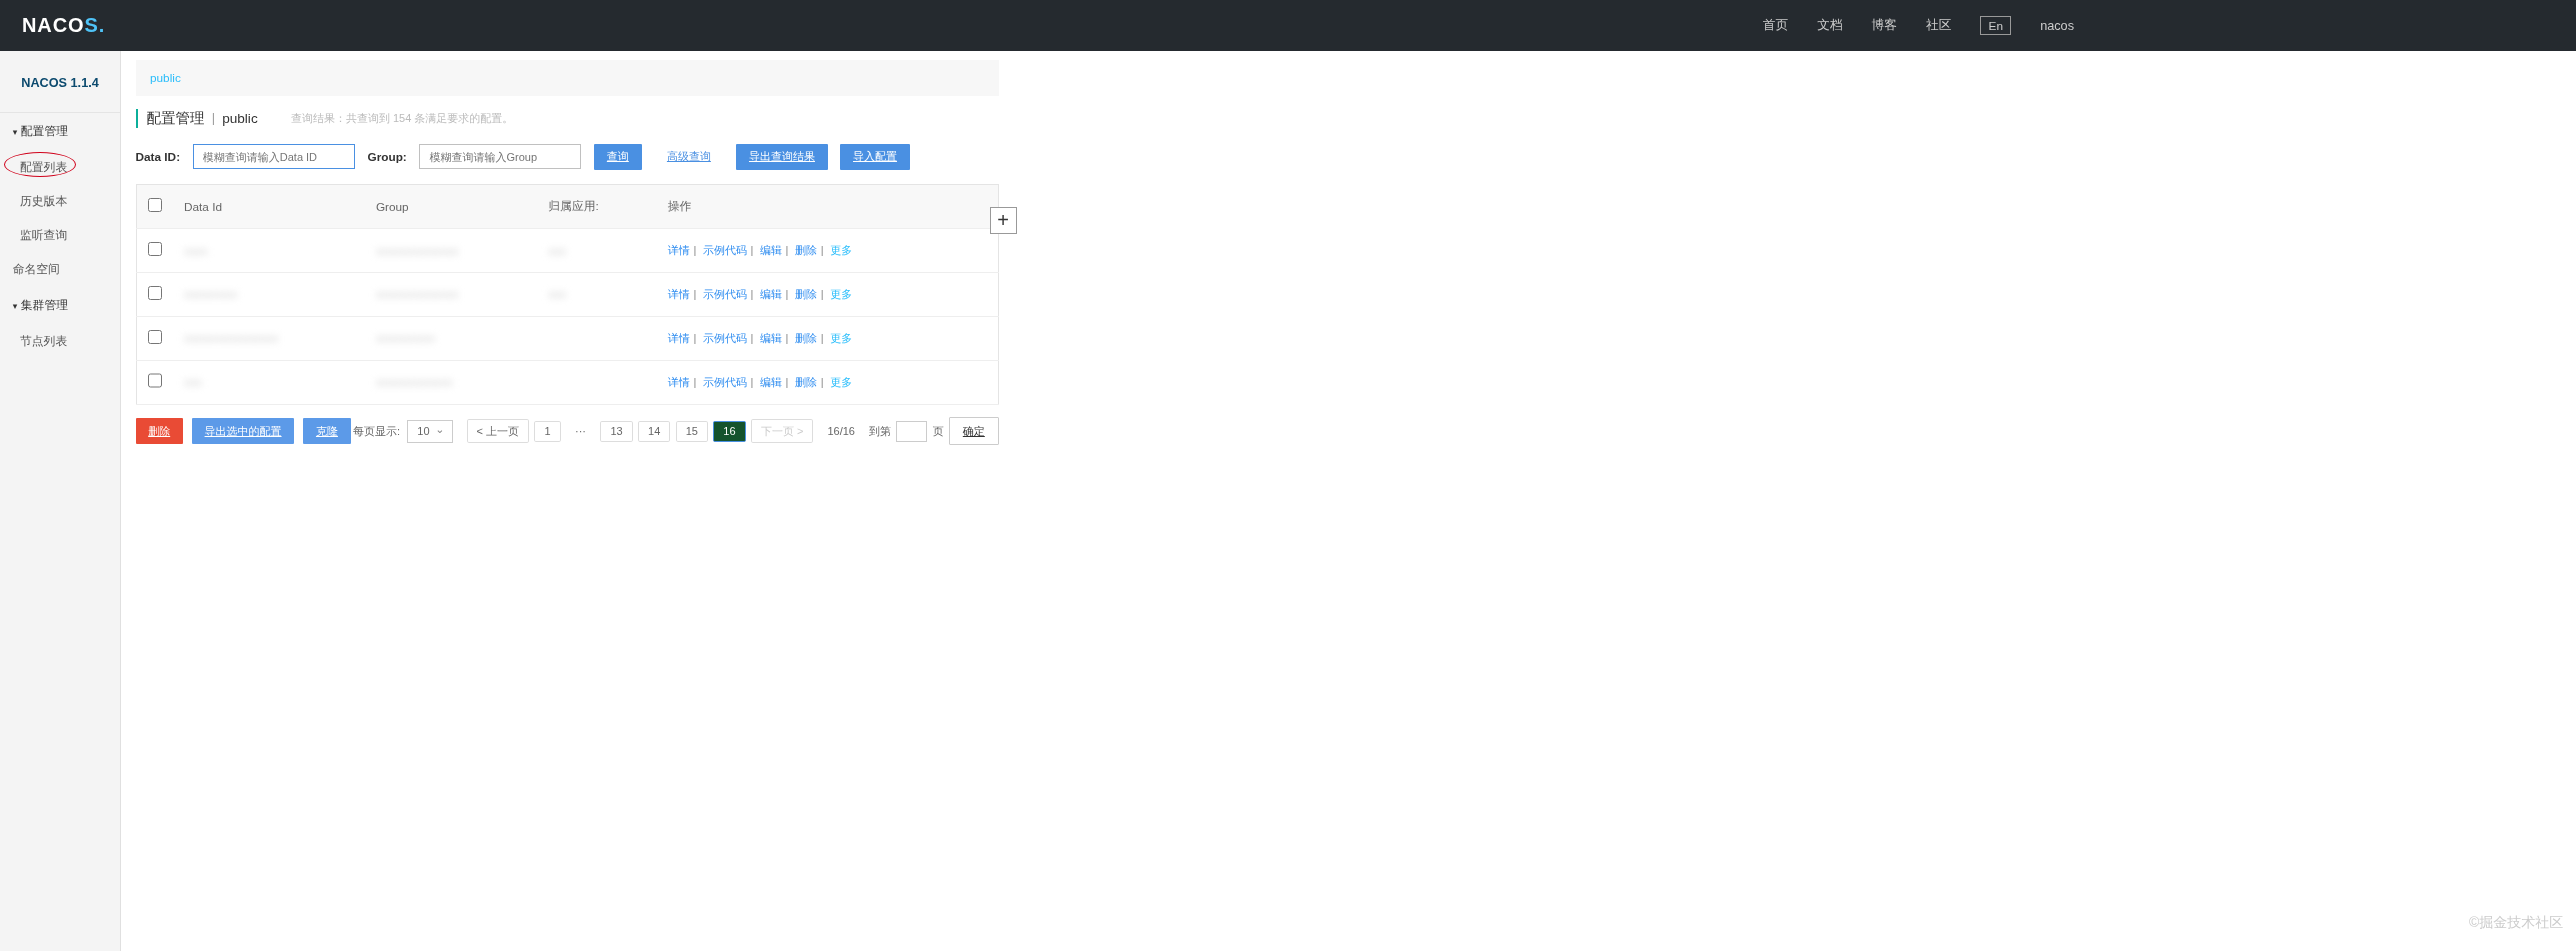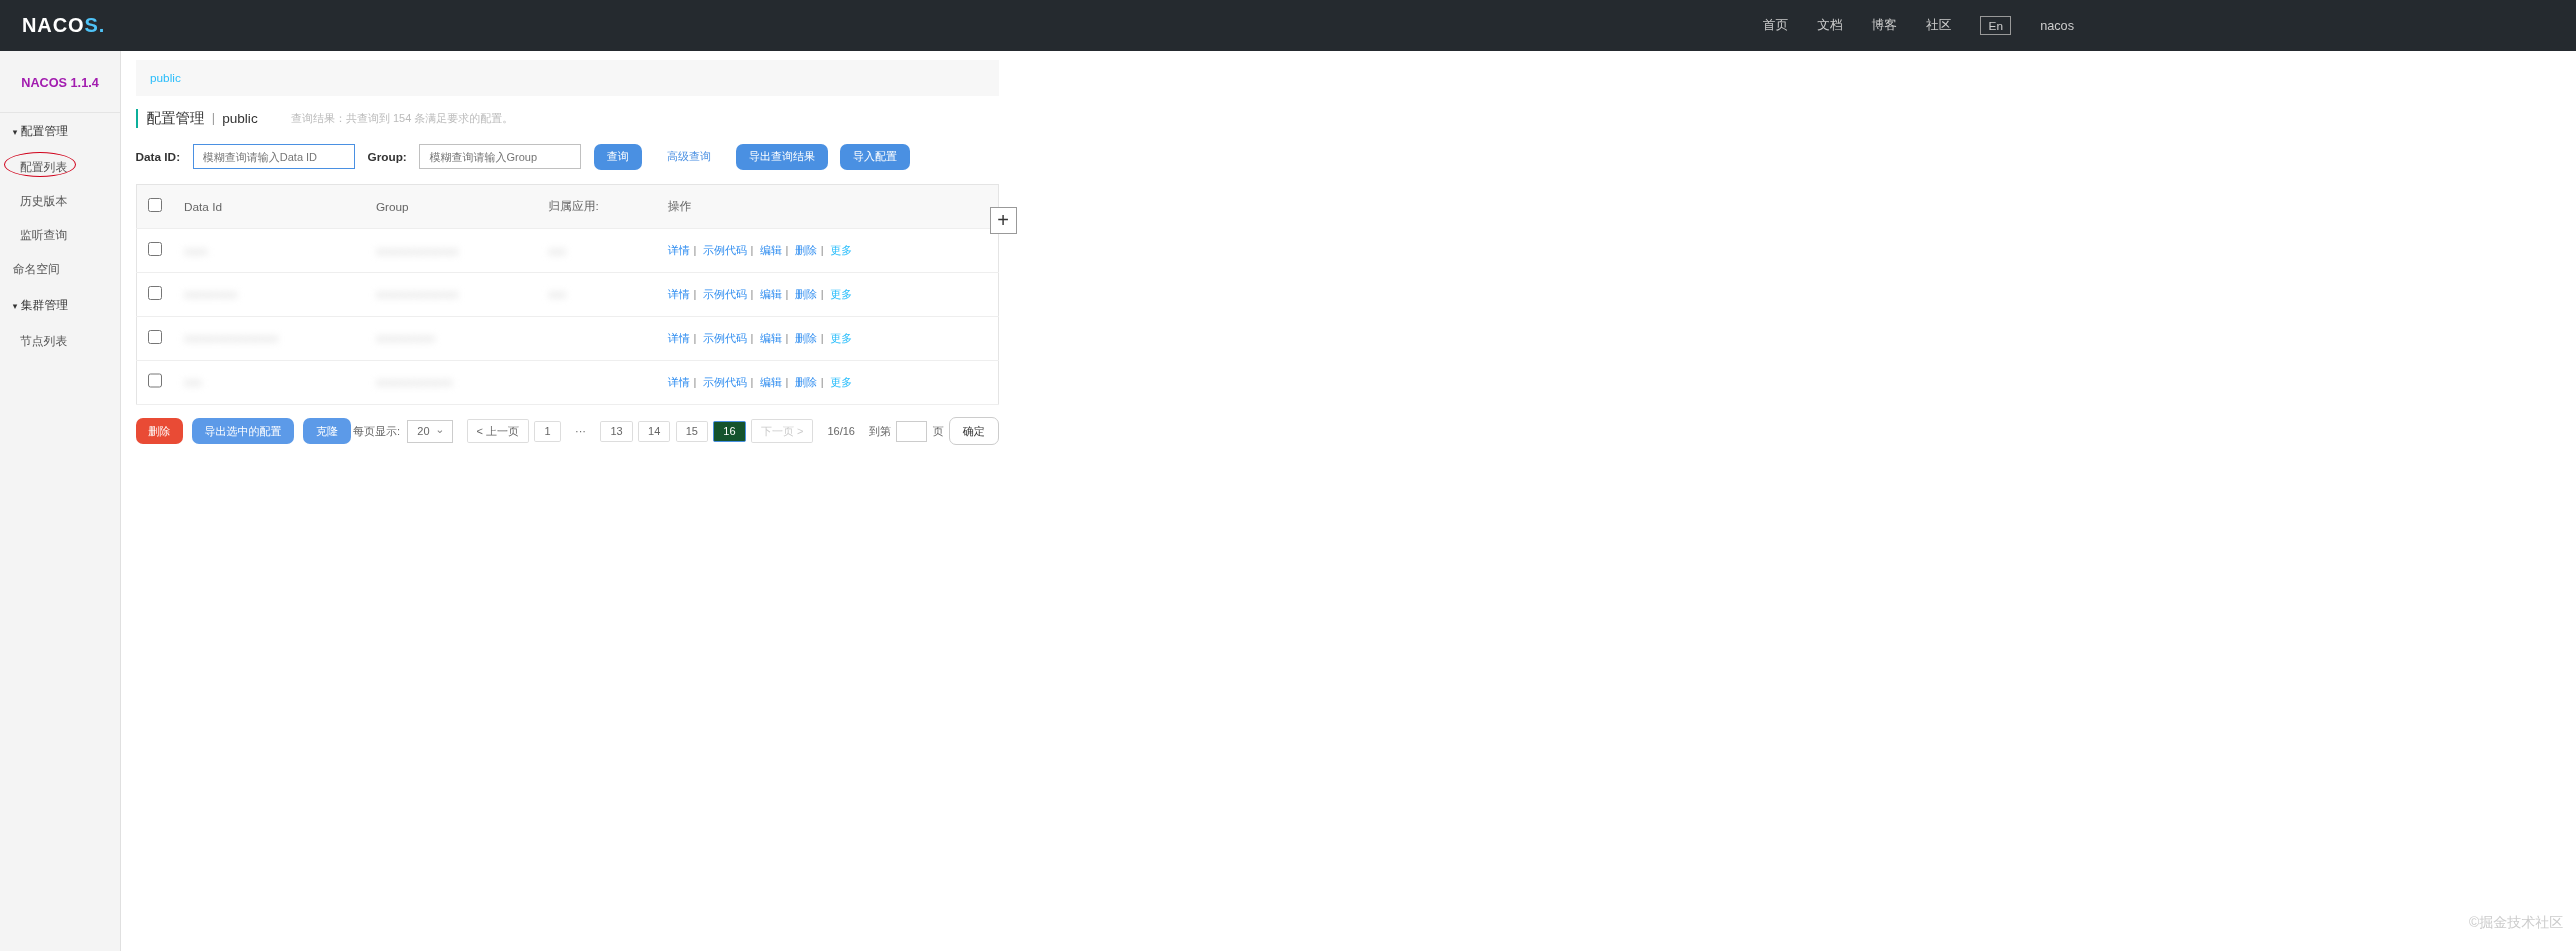--- a/index.html
+++ b/index.html
@@ -10,21 +10,21 @@
     .logo .o { color: #fff; }
     .logo .s { color: #4fc3f7; }
     .logo .dot { color: #4fc3f7; }
     .header-nav { display: flex; align-items: center; gap: 29px; margin-right: 480px; }
     .header-nav-item { color: #ccc; font-size: 12.7px; cursor: pointer; }
     .lang-box { border: 0.9px solid #999; color: #ccc; padding: 1.8px 7.2px; font-size: 11.8px; }
     
     .container { display: flex; height: calc(100vh - 51px); }
     
     .sidebar { width: 121px; background: #f4f4f4; border-right: 0.9px solid #e0e0e0; padding-top: 0; }
-    .sidebar-version { text-align: center; padding: 25px 0 22px; font-weight: 700; font-size: 12.7px; color: #a21caf; border-bottom: 0.9px solid #e4e4e4; }
+    .sidebar-version { text-align: center; padding: 25px 0 22px; font-weight: 700; font-size: 12.7px; color: #0c4a6e; border-bottom: 0.9px solid #e4e4e4; }
     .sidebar-group { }
     .sidebar-group-title { padding: 11px 12.7px; font-size: 11.8px; color: #333; cursor: pointer; display: flex; align-items: center; }
     .sidebar-group-title::before { content: "▾"; margin-right: 3.6px; font-size: 9px; }
     .sidebar-item { padding: 9px 0 9px 20px; font-size: 11.8px; color: #555; cursor: pointer; }
     .sidebar-item.active { position: relative; }
     .active-ring { position: absolute; left: 3.6px; top: 0.9px; width: 72px; height: 25px; border: 1.8px solid #d0021b; border-radius: 50%; pointer-events: none; }
     
     .main { flex: 1; padding: 9px 14.5px 14.5px; max-width: 892px; position: relative; }
     
     .ns-bar { background: #f7f7f7; padding: 11px 14.5px; margin-bottom: 12.7px; }
@@ -33,21 +33,21 @@
     .title-bar { display: flex; align-items: center; gap: 7.2px; margin-bottom: 16.3px; border-left: 2.7px solid #0baf9a; padding-left: 9px; }
     .title-main { font-size: 14.5px; font-weight: 500; color: #333; }
     .title-sep { color: #999; }
     .title-ns { font-size: 13.6px; color: #333; }
     .title-stats { font-size: 11px; color: #bbb; margin-left: 26px; }
     
     .search-bar { display: flex; align-items: center; gap: 12.7px; margin-bottom: 14.5px; }
     .search-label { font-weight: 600; font-size: 11.8px; }
     .search-input { border: 0.9px solid #c0c0c0; padding: 5.4px 9px; font-size: 11px; width: 162px; }
     .search-input.focused { border-color: #4a90e2; }
-    .btn { padding: 5.4px 12.7px; font-size: 11px; border-radius: 7px; cursor: pointer; border: none; }
+    .btn { padding: 5.4px 12.7px; font-size: 11px; border-radius: 1px; cursor: pointer; border: none; text-decoration: underline; }
     .btn-primary { background: #4a90e2; color: #fff; }
     .btn-link { color: #4a90e2; background: none; }
     .btn-danger { background: #e94b35; color: #fff; }
     .btn-info { background: #5c9ae8; color: #fff; }
     .btn-default { background: #fff; color: #333; border: 0.9px solid #ccc; }
     
     .add-btn { position: absolute; right: -3.6px; top: 156px; width: 27px; height: 27px; border: 0.9px solid #999; display: flex; align-items: center; justify-content: center; font-size: 20px; cursor: pointer; background: #fff; }
     
     table { width: 100%; border-collapse: collapse; border: 0.9px solid #e4e4e4; }
     th, td { padding: 12.7px 11px; text-align: left; font-size: 11.8px; border-bottom: 0.9px solid #eee; }
@@ -208,21 +208,21 @@
 
     <div class="footer-bar">
       <div class="footer-left">
         <button class="btn btn-danger">删除</button>
         <button class="btn btn-info">导出选中的配置</button>
         <button class="btn btn-info">克隆</button>
       </div>
       <div class="footer-right">
         <div class="page-size">
           <span>每页显示:</span>
-          <div class="select-box"><span>20</span></div>
+          <div class="select-box"><span>10</span></div>
         </div>
         <div class="pager">
           <span class="pg">&lt; 上一页</span>
           <span class="pg">1</span>
           <span class="pg ellipsis">···</span>
           <span class="pg">13</span>
           <span class="pg">14</span>
           <span class="pg">15</span>
           <span class="pg active">16</span>
           <span class="pg disabled">下一页 &gt;</span>

